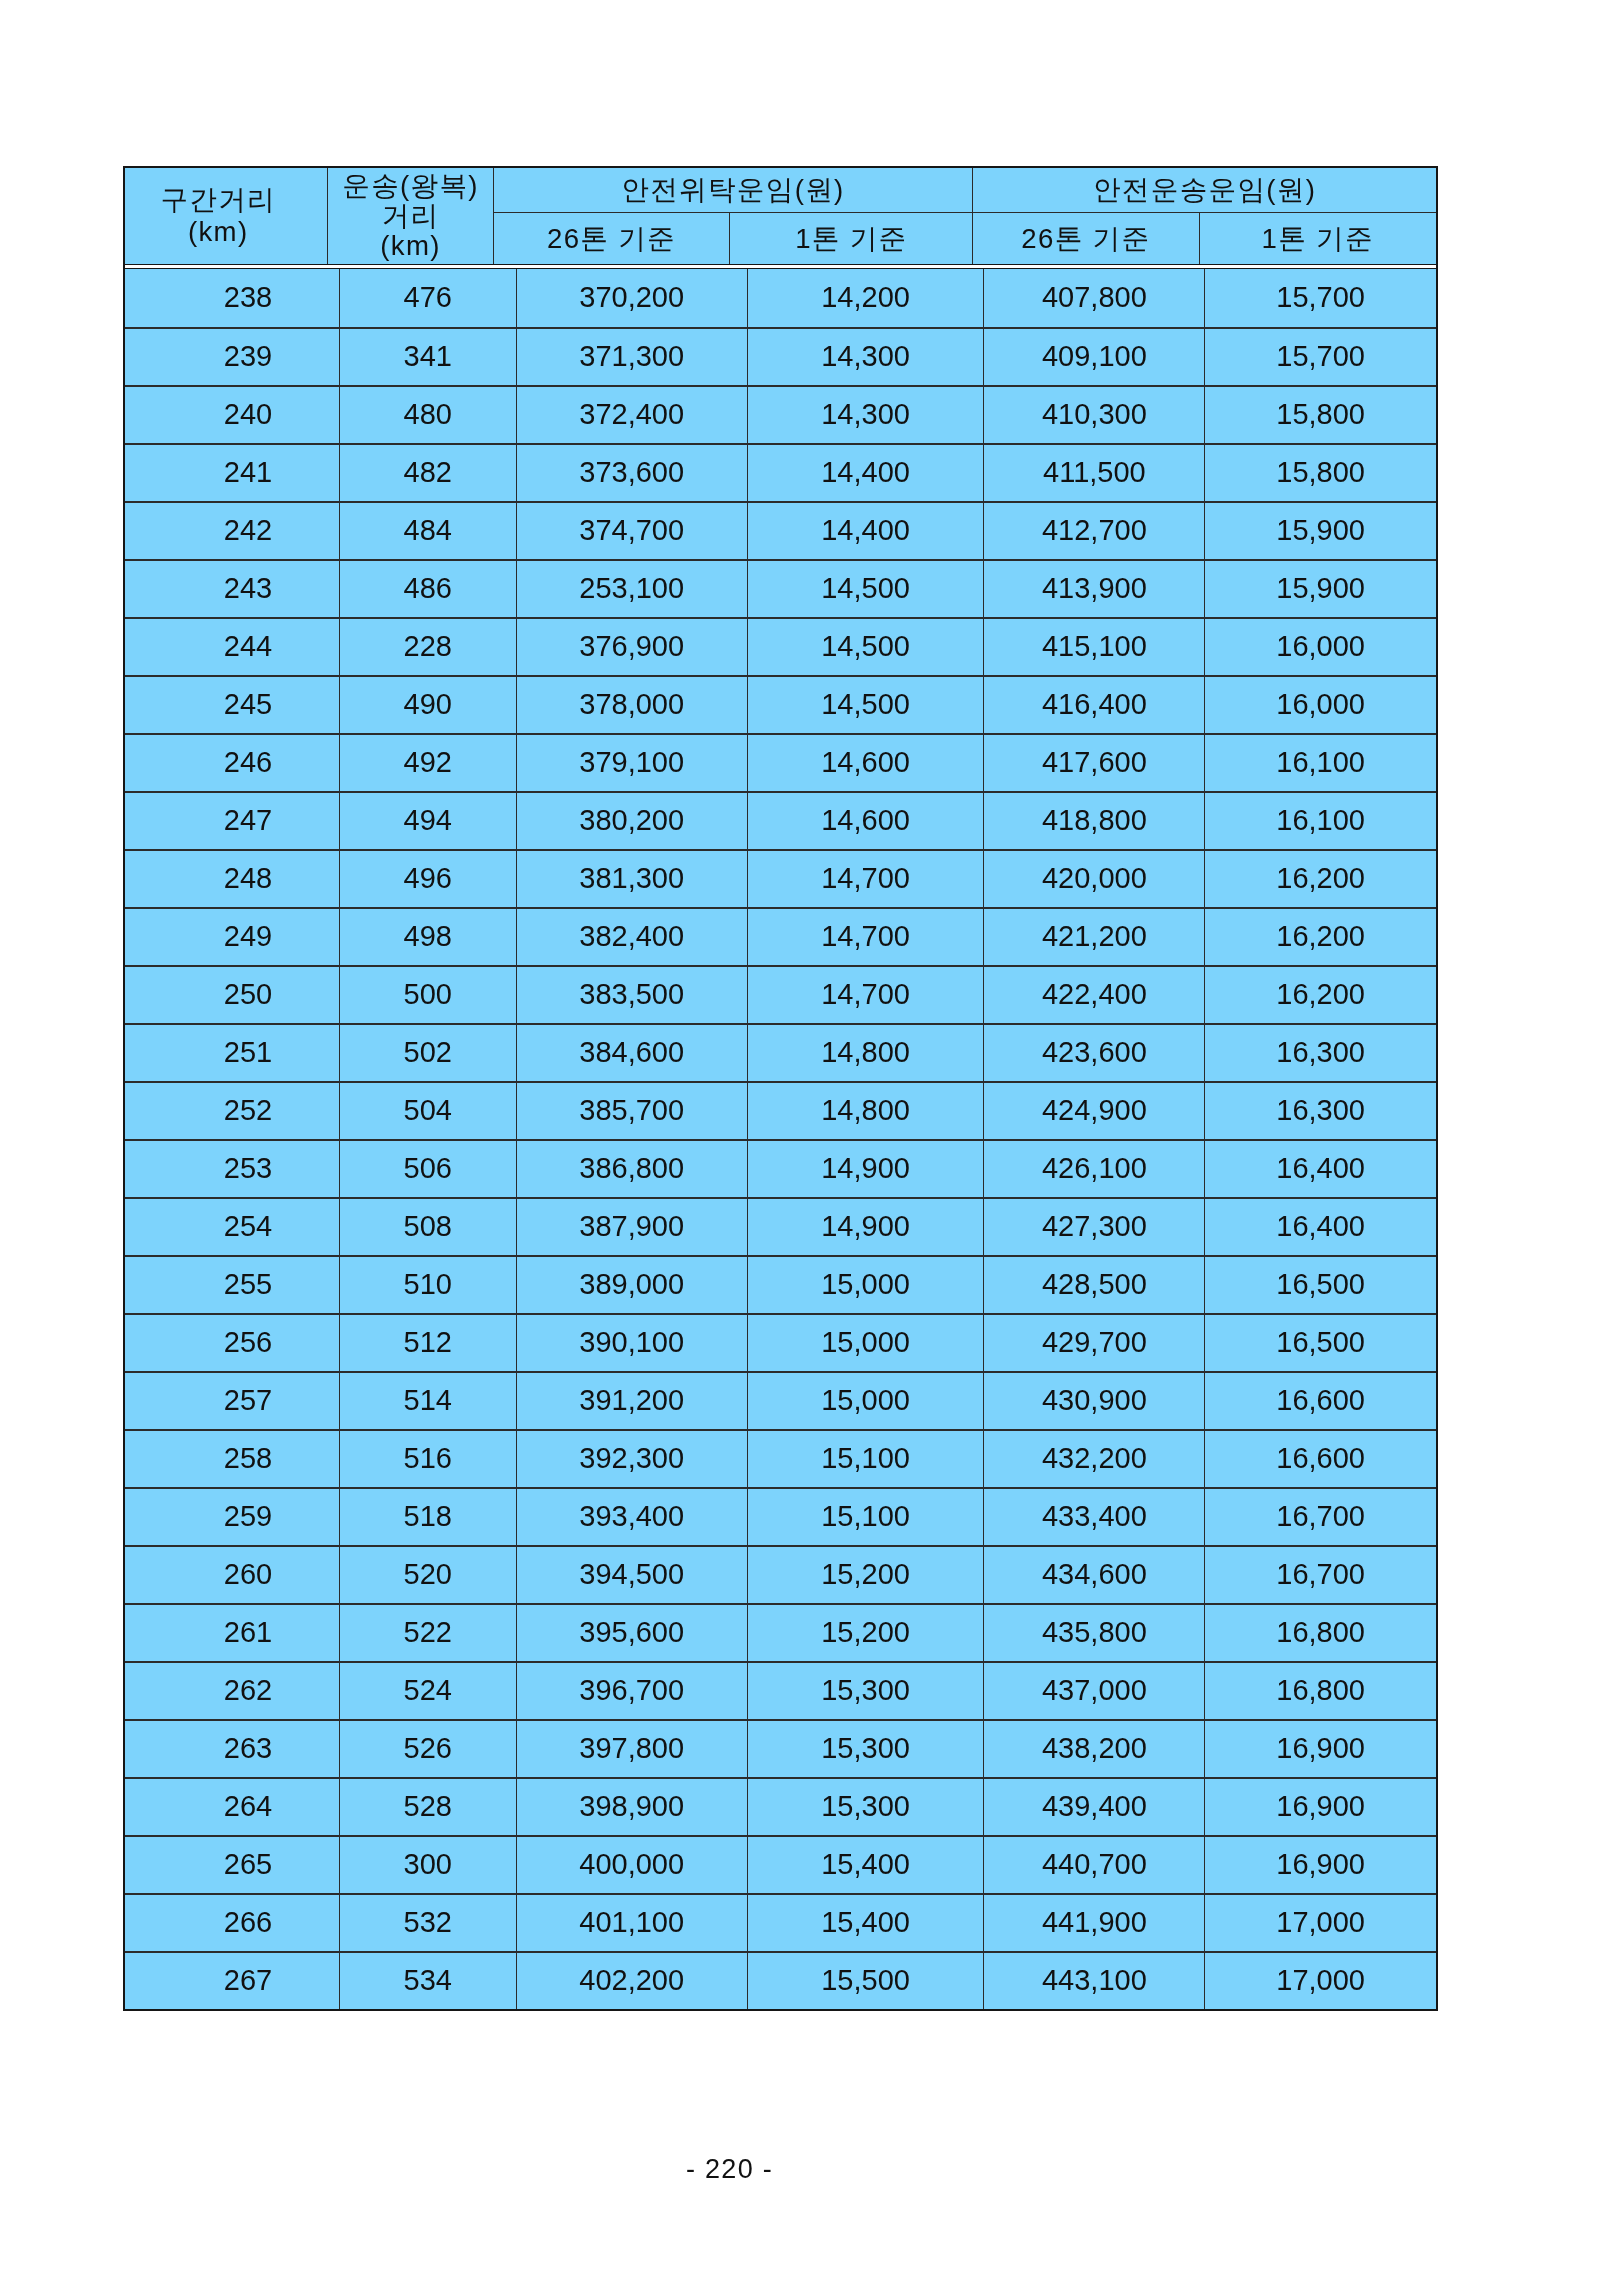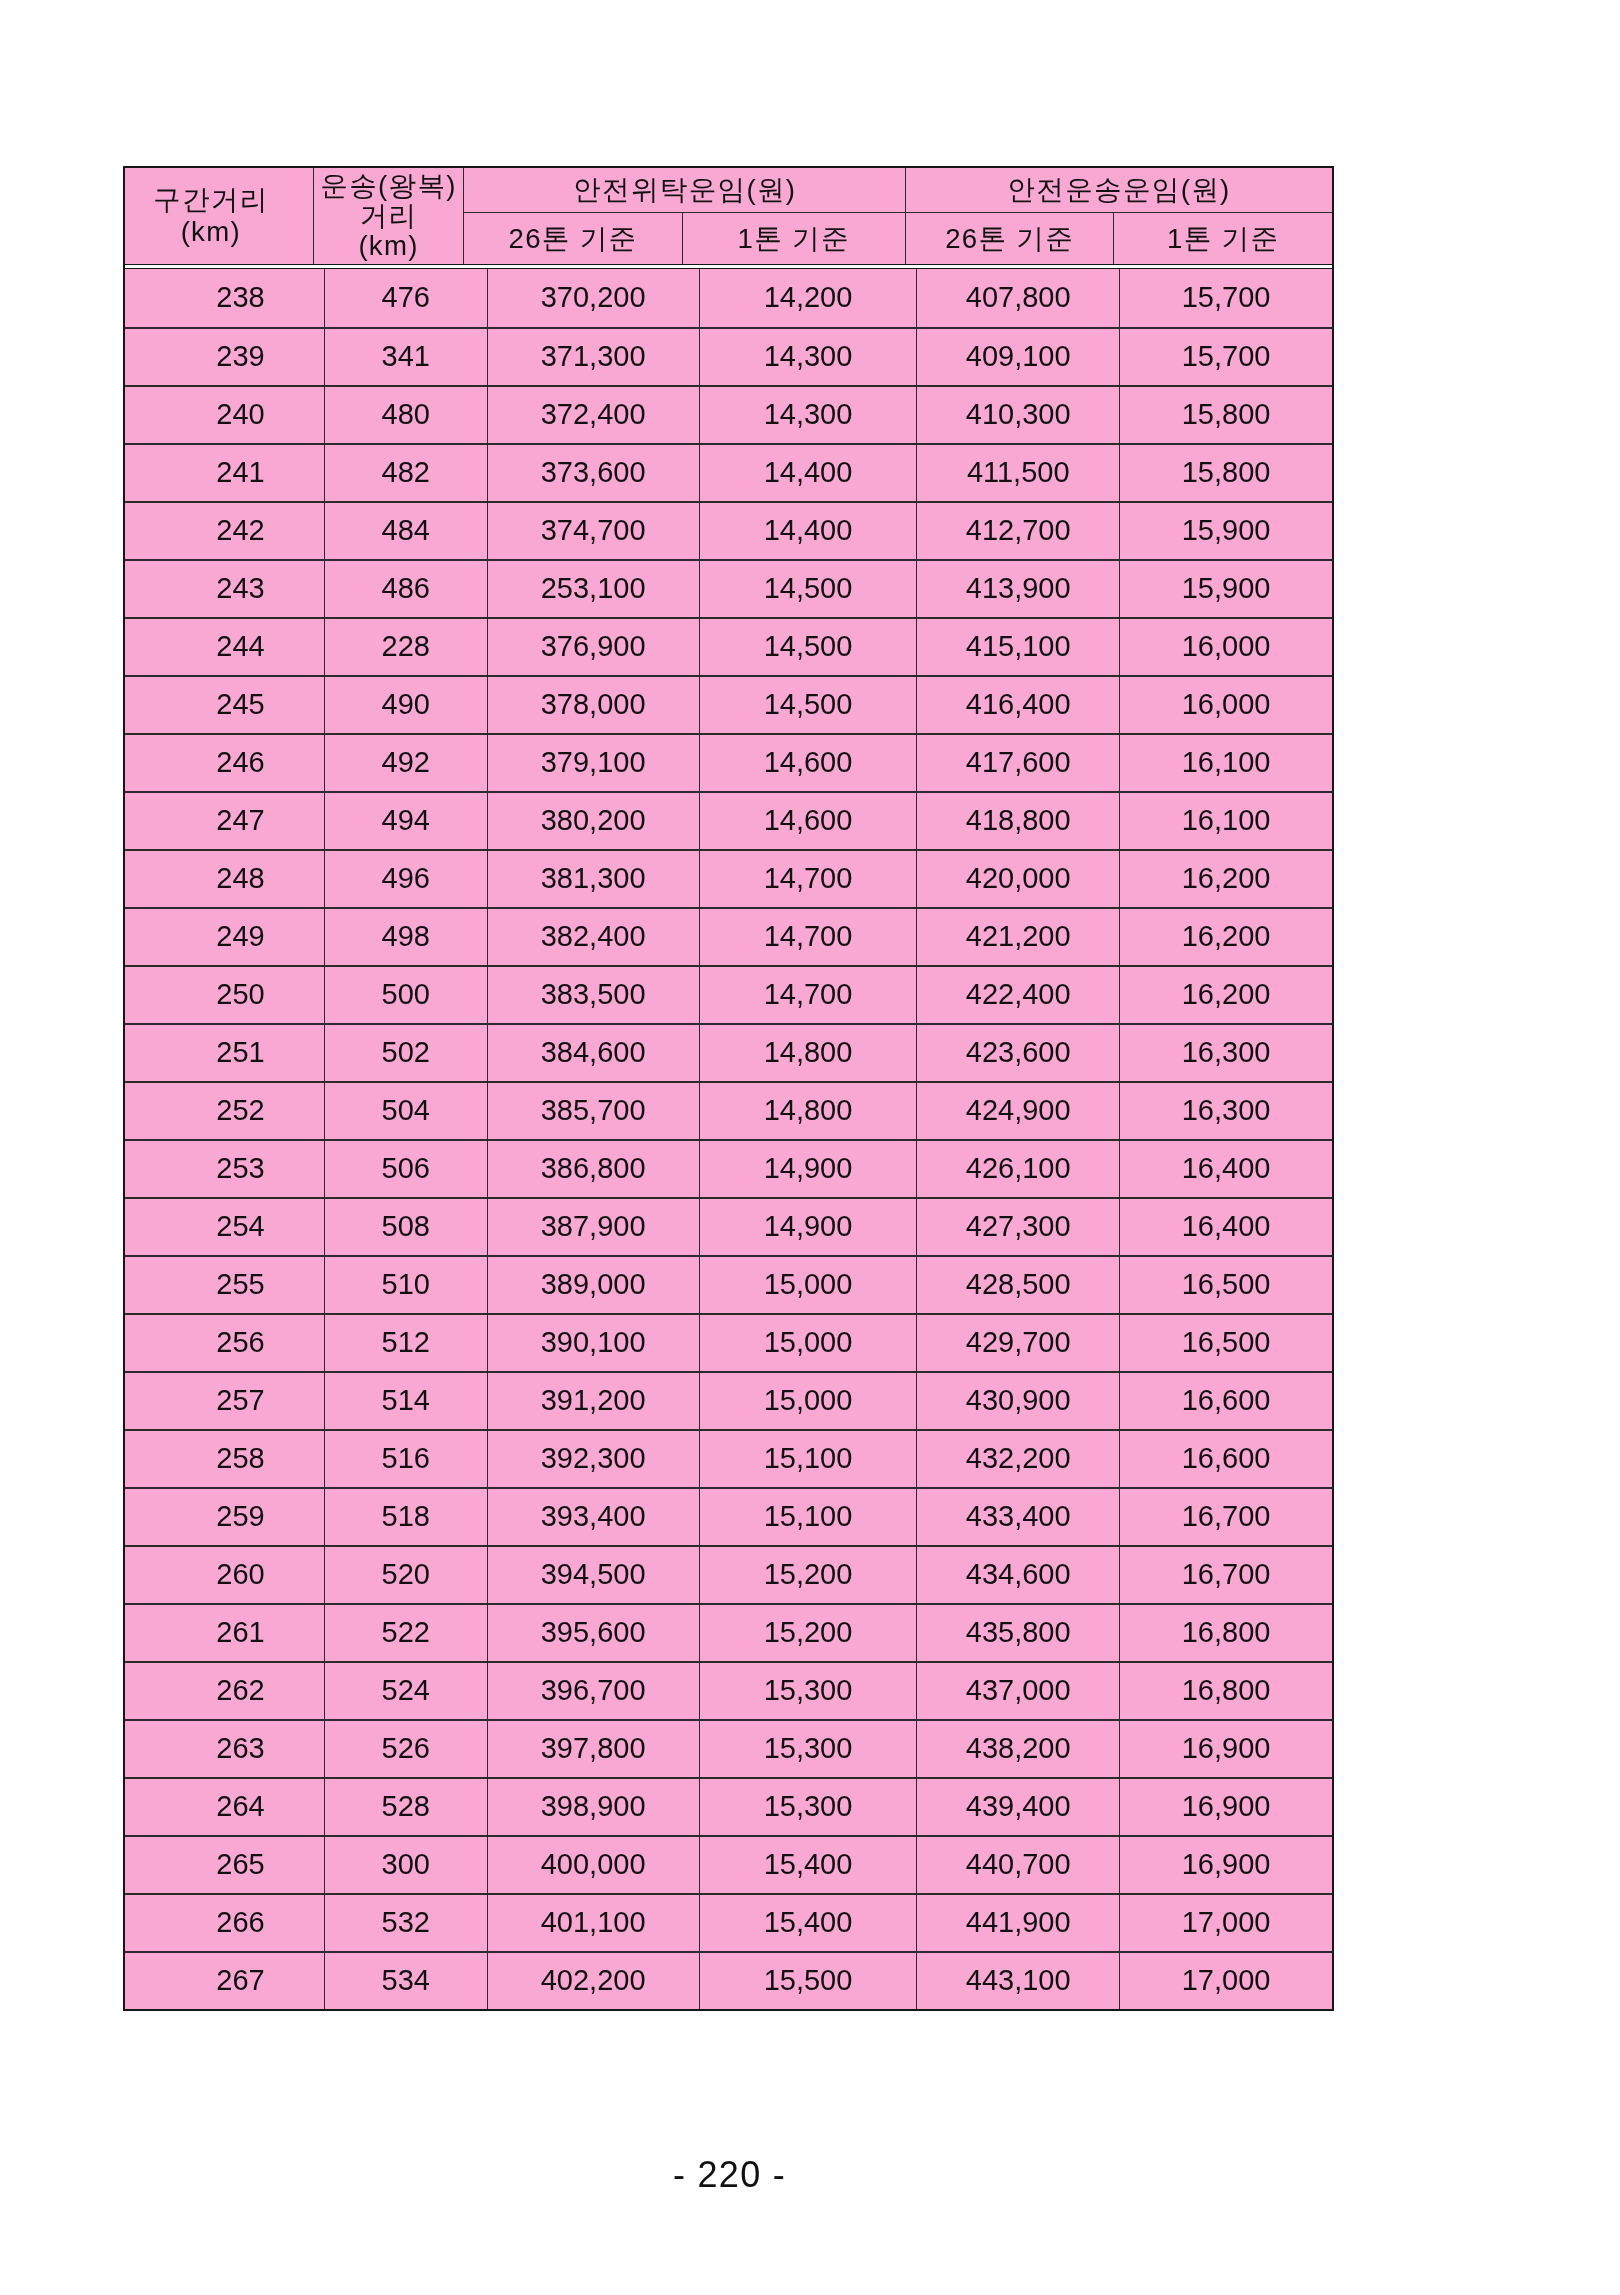--- a/index.html
+++ b/index.html
@@ -10,23 +10,23 @@
     position: relative;
     font-family: "Liberation Sans", "DejaVu Sans", sans-serif;
     color: #111111;
     overflow: hidden;
   }
 
   .fare-table {
     position: absolute;
     left: 123px;
     top: 166px;
-    width: 1211px;
+    width: 1315px;
     border: 2.6px solid #161616;
-    background: #f9a8d4;
+    background: #7dd3fc;
   }
 
   
   .thead {
     display: grid;
     grid-template-columns: 285fr 277fr 362fr 371fr 346fr 363fr;
     grid-template-rows: 45px 51px;
   }
   .hcell {
     display: flex;
@@ -77,21 +77,21 @@
   }
   .cell + .cell { border-left: 1.3px solid #2b2b2b; }
 
   
   .page-footer {
     position: absolute;
     top: 2154px;
     left: 0;
     width: 1459px;
     text-align: center;
-    font-size: 36px;
+    font-size: 27px;
     letter-spacing: 1.3px;
   }
 </style>
 </head>
 <body>
 
 <div class="fare-table">
 
   <div class="thead">
     <div class="hcell h-col1">

